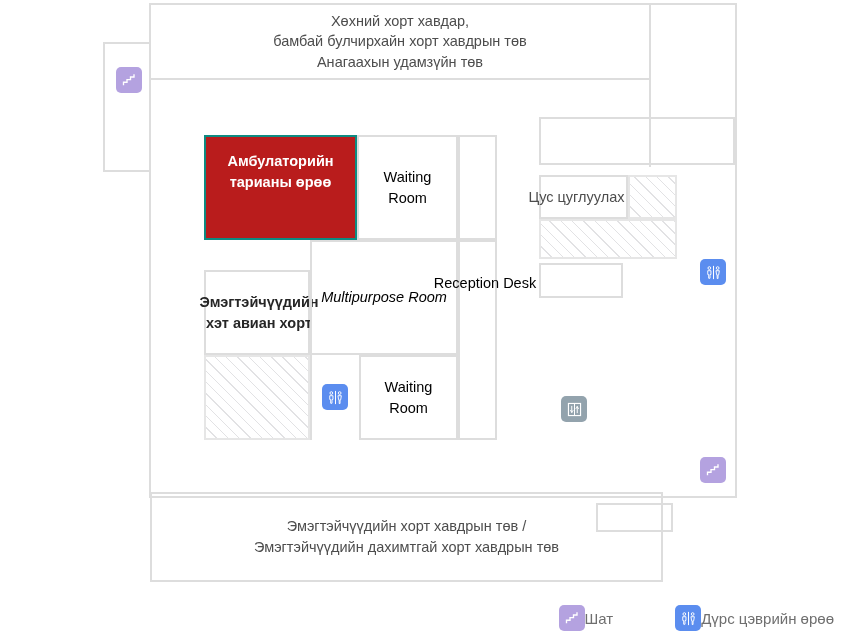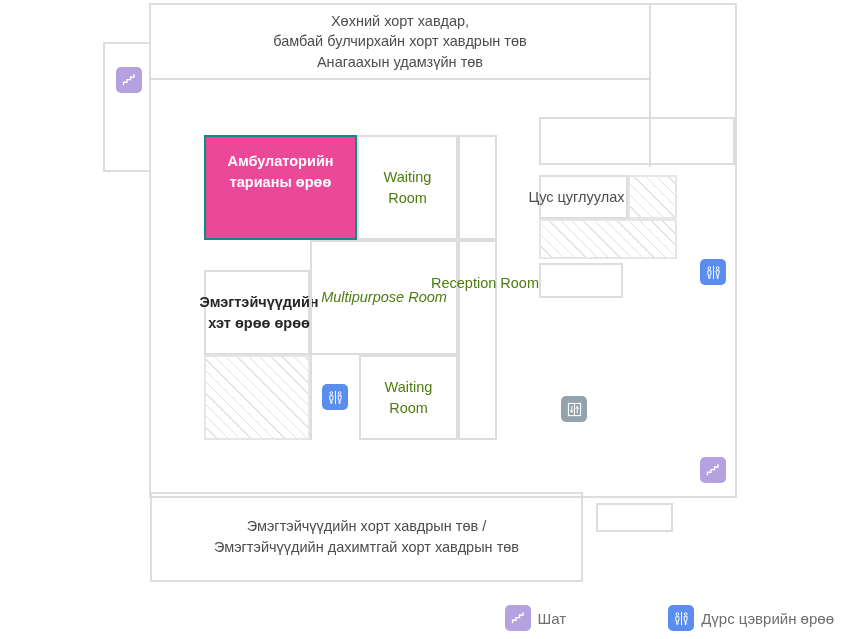--- a/index.html
+++ b/index.html
@@ -28,36 +28,36 @@
     justify-content: center;
     text-align: center;
     line-height: 1.42;
   }
   .room-label {
     display: block;
     white-space: pre-line;
     padding: 0 4px;
   }
   .lbl-en {
-    color: #4d7c0f;
+    color: #000000;
     font-size: 14.5px;
     font-weight: 400;
   }
   .lbl-mn {
     color: #4d4d4d;
     font-size: 14.5px;
     font-weight: 400;
   }
   .lbl-mn-bold {
     color: #262626;
     font-size: 14.5px;
     font-weight: 700;
   }
   .highlight {
-    background: #ec4899;
+    background: #b91c1c;
     border-color: #0e8b82;
   }
   .highlight .room-label {
     color: #ffffff;
     font-weight: 700;
     font-size: 14.5px;
   }
   .hatched {
     background-image: repeating-linear-gradient(
       45deg,
@@ -93,22 +93,20 @@
     bottom: 8px;
     display: flex;
     align-items: center;
     justify-content: flex-end;
     gap: 14px;
     padding-right: 8px;
   }
   .legend-item {
     display: flex;
     align-items: center;
-    gap: 7px;
-    margin-left: 40px;
   }
   .legend-swatch {
     width: 26px;
     height: 26px;
     border-radius: 5px;
     display: flex;
     align-items: center;
     justify-content: center;
     flex: 0 0 auto;
   }
@@ -155,29 +153,29 @@
 
 
   <div class="room" style="left:357px; top:135px; width:101px; height:105px;">
     <span class="room-label lbl-en">Waiting Room</span>
   </div>
 
   <div class="room" style="left:458px; top:135px; width:39px; height:105px;"></div>
 
   <div class="room" style="left:204px; top:270px; width:106px; height:85px;">
     <span class="room-label lbl-mn-bold" style="position:relative; left:2px;">Эмэгтэйчүүдийн
-хэт өрөө өрөө</span>
+хэт авиан хорт</span>
   </div>
 
   <div class="room" style="left:310px; top:240px; width:148px; height:115px;font-style:italic;">
     <span class="room-label lbl-en">Multipurpose Room</span>
   </div>
 
   <div class="room" style="left:458px; top:240px; width:39px; height:200px;">
-    <span class="room-label lbl-en" style="position:absolute; left:-38px; top:31px; width:118px;">Reception Room</span>
+    <span class="room-label lbl-en" style="position:absolute; left:-38px; top:31px; width:118px;">Reception Desk</span>
   </div>
 
   <div class="room hatched" style="left:204px; top:355px; width:106px; height:85px;"></div>
 
   <div class="room" style="left:359px; top:355px; width:99px; height:85px;">
     <span class="room-label lbl-en">Waiting Room</span>
   </div>
 
   <div class="wall" style="left:310px; top:355px; width:2px; height:85px;"></div>
 
@@ -186,21 +184,21 @@
   </div>
 
   <div class="room hatched" style="left:628px; top:175px; width:49px; height:44px;"></div>
 
   <div class="room hatched" style="left:539px; top:219px; width:138px; height:40px;"></div>
 
   <div class="room nofill" style="left:539px; top:263px; width:84px; height:35px;"></div>
 
   <div class="room nofill" style="left:596px; top:503px; width:77px; height:29px;"></div>
 
-  <div class="room nofill" style="left:150px; top:492px; width:433px; height:90px;">
+  <div class="room nofill" style="left:150px; top:492px; width:513px; height:90px;">
     <span class="room-label lbl-mn">Эмэгтэйчүүдийн хорт хавдрын төв /
 Эмэгтэйчүүдийн дахимтгай хорт хавдрын төв</span>
   </div>
 
   <div class="map-icon icon-stairs" style="left:116px; top:67px;">
     <svg width="16" height="16" viewBox="0 0 16 16" aria-hidden="true">
       <polyline points="2.5,12.5 2.5,10.2 6,10.2 6,7.6 9.5,7.6 9.5,5 13,5 13,3" fill="none" stroke="#ffffff" stroke-width="1.35" stroke-linecap="square" stroke-linejoin="miter"></polyline>
     </svg>
   </div>
 

